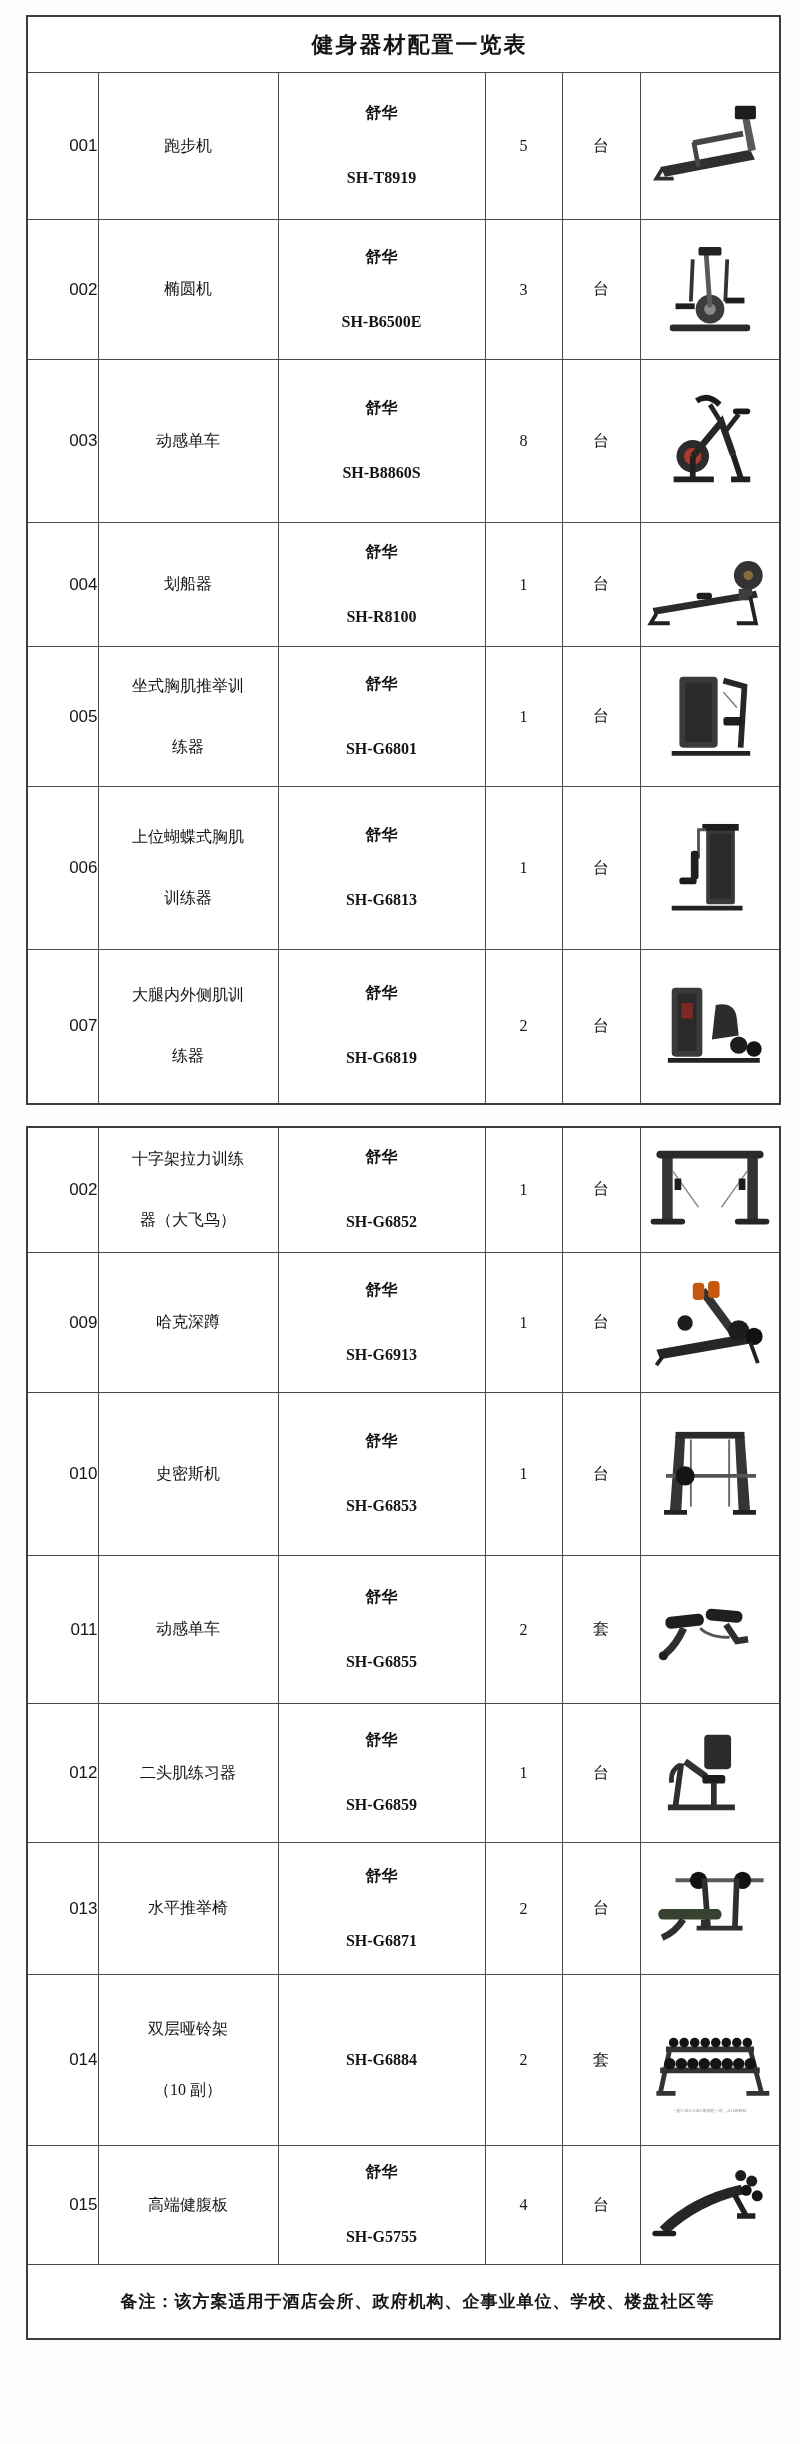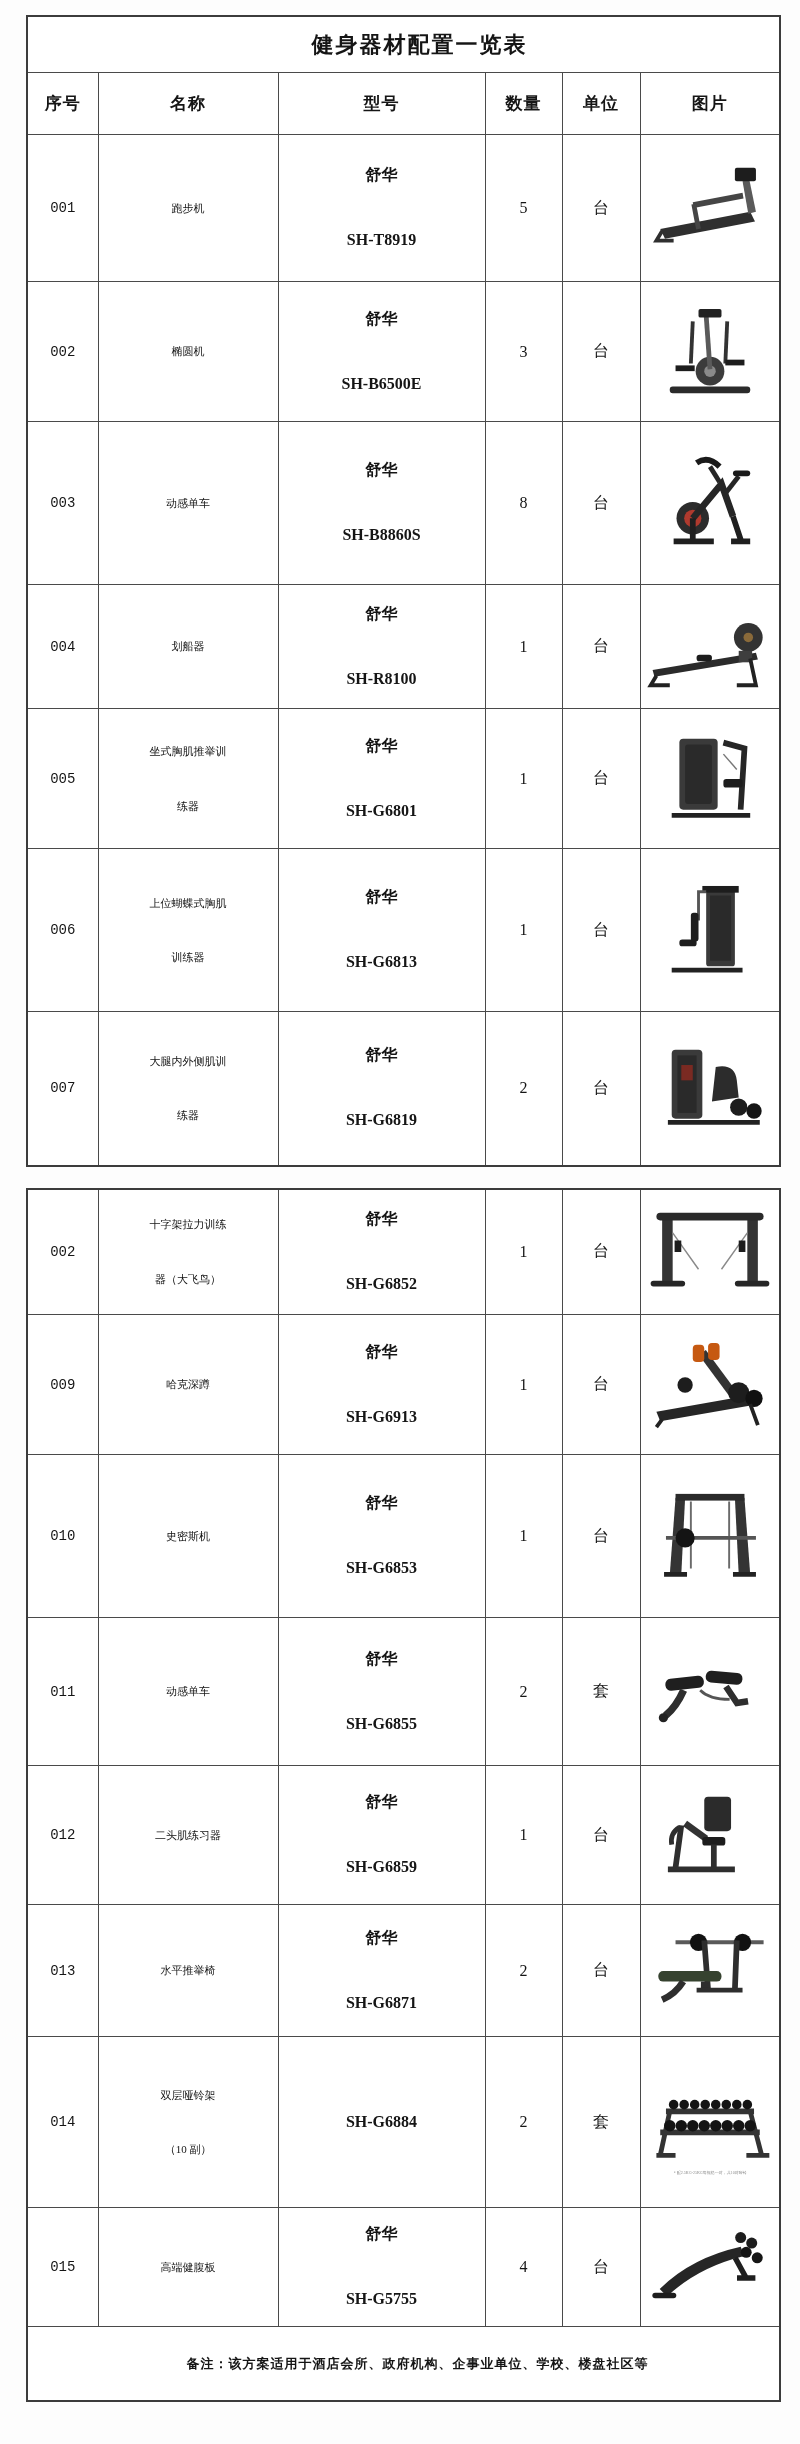--- a/index.html
+++ b/index.html
@@ -4,31 +4,31 @@
 <style>
   html,body{margin:0;padding:0;background:#fdfdfd;}
   body{width:800px;height:2444px;font-family:"Liberation Serif","DejaVu Serif",serif;color:#151515;}
   .page{padding:15px 0 0 26px;}
   table{border-collapse:collapse;table-layout:fixed;width:753px;background:#fff;border:2px solid #3c3c3c;}
   td,th{border:1px solid #4a4a4a;text-align:center;vertical-align:middle;padding:0;overflow:hidden;font-weight:normal;}
   .c-no{width:71px}.c-name{width:180px}.c-model{width:207px}.c-qty{width:77px}.c-unit{width:78px}.c-img{width:140px}
   .title-row td{height:55px;font-size:22px;font-weight:bold;letter-spacing:2px;padding-left:32px;}
   .header-row th{height:61px;font-size:17px;font-weight:bold;letter-spacing:1px;}
   .table-gap{height:21px;}
-  td.no-cell{font-size:14px;font-family:Liberation Mono, monospace;}
-  td.name-cell{font-size:11px;}
+  td.no-cell{font-size:17px;font-family:Liberation Sans, sans-serif;text-align:right;}
+  td.name-cell{font-size:16px;}
   .name-line{line-height:1.3;}
   .name-line + .name-line{margin-top:40px;font-family:Liberation Serif, serif;}
   td.model-cell{font-size:16px;font-weight:bold;}
   .brand-line{line-height:1.3;margin-bottom:44px;}
   .model-line{line-height:1.3;}
   td.qty-cell,td.unit-cell{font-size:16px;}
   td.img-cell svg{display:block;margin:0 auto;height:102px;max-width:134px;}
   .img-caption{font-size:4px;color:#8a8a8a;line-height:1.2;margin-top:1px;text-align:center;white-space:nowrap;}
-  .note-row td{height:73px;font-size:13px;font-weight:bold;letter-spacing:1px;padding-left:28px;}
+  .note-row td{height:73px;font-size:17px;font-weight:bold;letter-spacing:1px;padding-left:28px;}
   
   #tbody1 tr:nth-child(1){height:147px}
   #tbody1 tr:nth-child(2){height:140px}
   #tbody1 tr:nth-child(3){height:163px}
   #tbody1 tr:nth-child(4){height:124px}
   #tbody1 tr:nth-child(5){height:140px}
   #tbody1 tr:nth-child(6){height:163px}
   #tbody1 tr:nth-child(7){height:154px}
   #tbody2 tr:nth-child(1){height:126px}
   #tbody2 tr:nth-child(2){height:140px}
@@ -52,28 +52,20 @@
         <col class="c-name">
         <col class="c-model">
         <col class="c-qty">
         <col class="c-unit">
         <col class="c-img">
     </colgroup>
     <tbody>
       <tr class="title-row">
         <td colspan="6">健身器材配置一览表</td>
       </tr>
-      <tr class="header-row" id="header-row">
-          <th>序号</th>
-          <th>名称</th>
-          <th>型号</th>
-          <th>数量</th>
-          <th>单位</th>
-          <th>图片</th>
-        </tr>
     </tbody>
     <tbody id="tbody1">
         <tr>
           <td class="no-cell">001</td>
           <td class="name-cell">
             <div class="name-line">跑步机</div>
           </td>
           <td class="model-cell">
             <div class="brand-line">舒华</div>
             <div class="model-line">SH-T8919</div>

